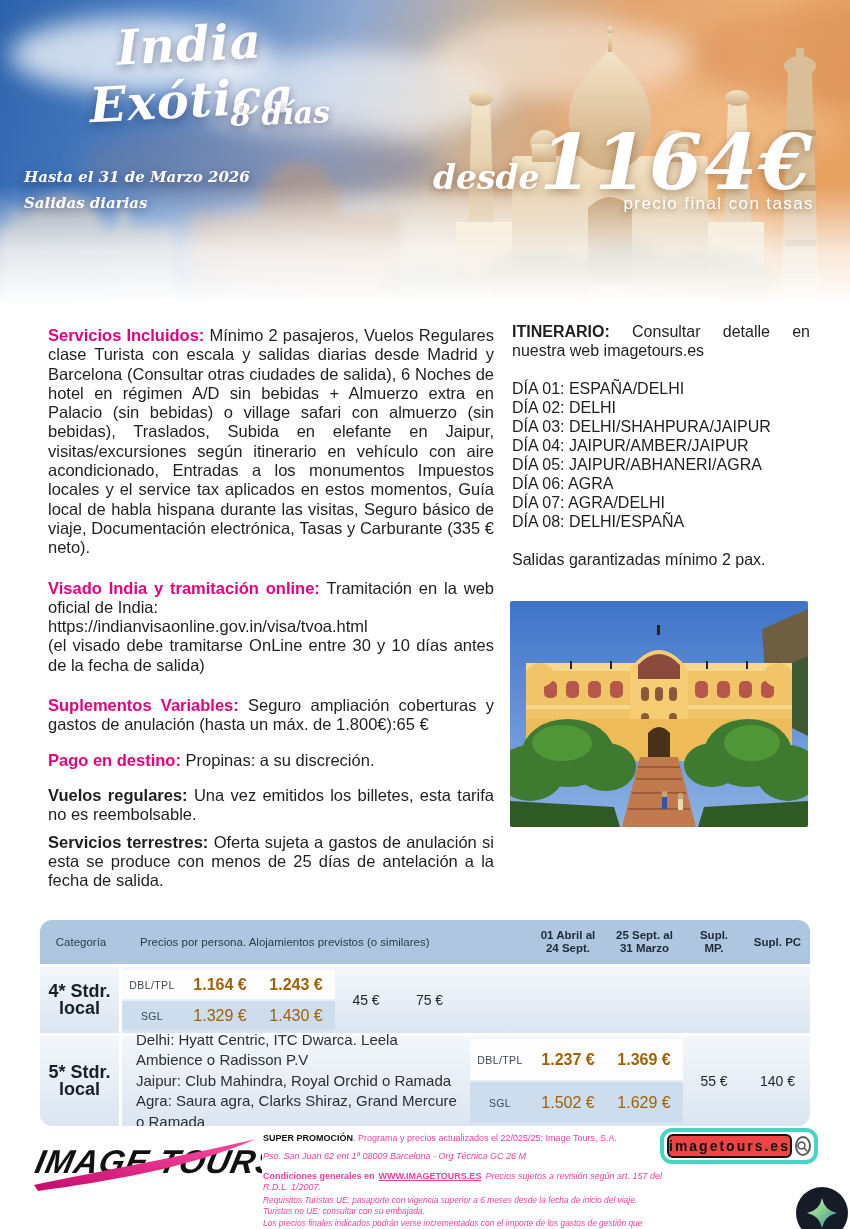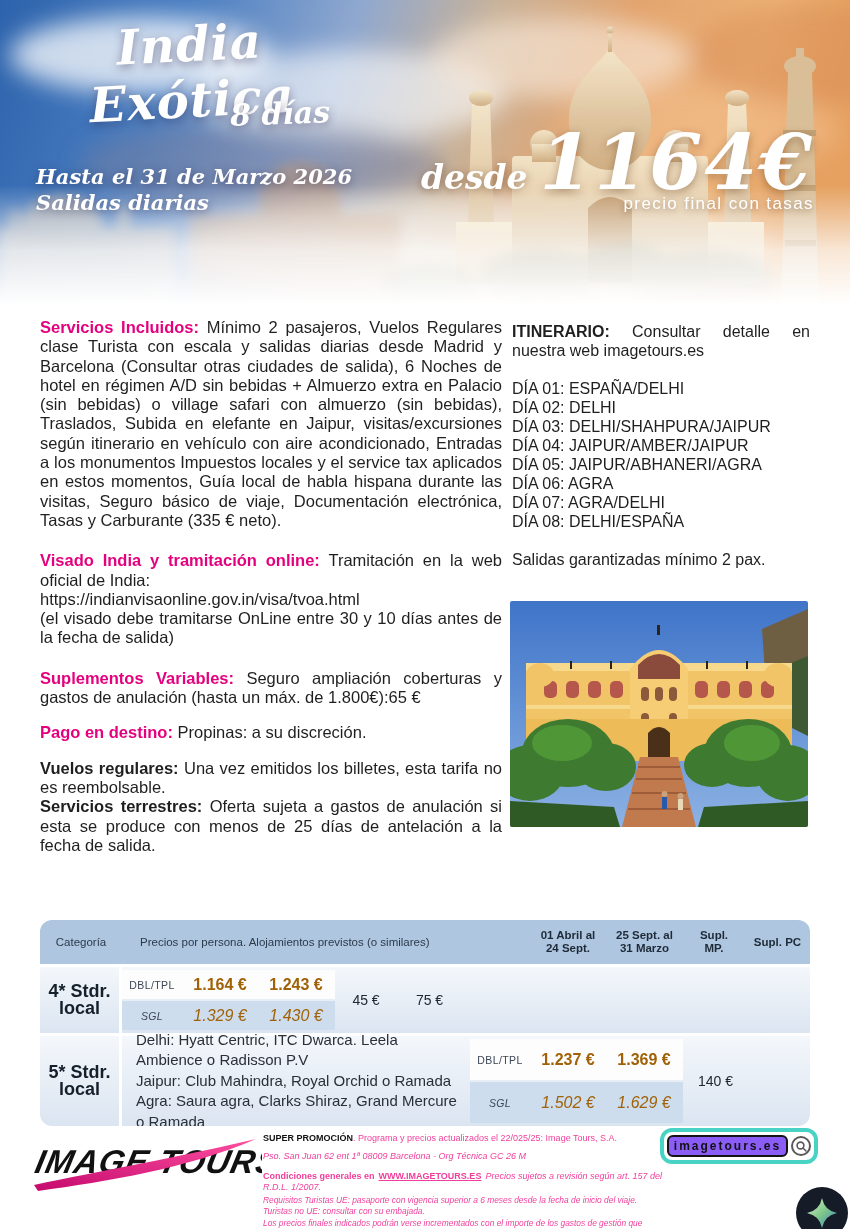--- a/index.html
+++ b/index.html
@@ -9,33 +9,33 @@
   }
   
   .hero{position:absolute;left:0;top:0;width:850px;height:305px;}
   .hero svg{display:block;}
   .script{font-family:"DejaVu Serif",serif;font-style:italic;font-weight:bold;color:#fff;}
   .hero-title{position:absolute;left:18px;top:16px;width:345px;text-align:center;
     font-size:48px;letter-spacing:1px;transform:rotate(-3deg);
     text-shadow:0 3px 10px rgba(45,35,70,.45);}
   .hero-duration{position:absolute;left:200px;top:96px;width:160px;text-align:center;
     font-size:30px;transform:rotate(-2deg);text-shadow:0 2px 8px rgba(45,35,70,.45);}
-  .hero-validity{position:absolute;left:36px;top:164px;font-size:21px;line-height:26px;
+  .hero-validity{position:absolute;left:24px;top:164px;font-size:15px;line-height:26px;
     white-space:pre-line;text-shadow:0 2px 8px rgba(45,35,70,.5);}
   .hero-price{position:absolute;right:36px;top:128px;text-align:right;color:#fff;}
-  .hero-price .row{display:flex;align-items:baseline;gap:12px;justify-content:flex-end;}
+  .hero-price .row{display:flex;align-items:baseline;justify-content:flex-end;}
   .price-prefix{font-size:33px;text-shadow:0 2px 8px rgba(90,50,20,.5);}
   .price-amount{font-size:76px;letter-spacing:2px;line-height:70px;text-shadow:0 3px 10px rgba(90,50,20,.45);}
   .price-note{font-size:17px;letter-spacing:1.4px;margin-top:-4px;color:#fff;
     font-family:"Liberation Sans",sans-serif;font-weight:normal;font-style:normal;
     text-shadow:0 2px 6px rgba(90,50,20,.55);}
   
   .left-col{position:absolute;left:40px;top:318px;width:462px;font-size:16.5px;
     line-height:19.3px;text-align:justify;color:#1f1f1f;}
-  .para{margin:0;}
+  .para{margin:8px;}
   .mb-lg{margin-bottom:21px;}
   .mb-md{margin-bottom:16px;}
   .hd{font-weight:bold;}
   .pink{color:#e5007e;}
   .preline{white-space:pre-line;}
   .right-col{position:absolute;left:512px;top:322px;width:298px;font-size:16px;line-height:19px;color:#1f1f1f;}
   .itin-intro{text-align:justify;}
   .days{margin-top:19px;}
   .day-line{white-space:nowrap;}
   .itin-note{margin-top:19px;}
@@ -54,43 +54,43 @@
   .row-1{height:66px;}
   .row-2{height:90px;}
   .td-cat{width:79px;display:flex;align-items:center;justify-content:center;text-align:center;
     font-weight:bold;font-size:18px;line-height:17px;white-space:pre-line;color:#15202b;
     border-right:3px solid #fff;}
   .td-hotels{width:348px;box-sizing:border-box;display:flex;align-items:center;padding-left:14px;
     font-size:15px;line-height:20.5px;white-space:pre-line;color:#2a2f38;}
   .price-group{width:213px;display:flex;flex-direction:column;padding:3px 0;gap:2px;box-sizing:border-box;}
   .p-sub{flex:1;display:flex;align-items:center;}
   .p-dbl{background:#fdfdfe;}
-  .p-sgl{background:#cdddee;font-style:italic;}
+  .p-sgl{background:#cdddee;}
   .p-label{width:60px;text-align:center;font-size:10.5px;letter-spacing:.4px;color:#3c4654;}
   .p-val{width:76px;text-align:center;font-size:16px;color:#a16207;}
   .p-dbl .p-val{font-weight:bold;}
   .td-supl{width:62px;display:flex;align-items:center;justify-content:center;font-size:14px;color:#202833;}
   .td-supl.pc{width:65px;}
   
   .logo{position:absolute;left:30px;top:1133px;width:232px;height:62px;}
   .footer-text{position:absolute;left:263px;top:1133px;width:400px;}
   .f-line{font-size:9px;line-height:11px;}
   .f-black{color:#111;font-weight:bold;}
   .f-pink{color:#f03e9b;margin-top:28px;}
   .f-bold{font-weight:bold;}
   .f-addr{margin-top:7px;font-style:italic;}
   .f-cond{margin-top:9px;}
   .f-link{text-decoration:underline;cursor:pointer;}
   .f-it{font-style:italic;font-weight:normal;}
   .f-legal{font-size:8.4px;line-height:10.5px;font-style:italic;color:#f03e9b;margin-top:2px;}
   .sp{display:inline-block;width:4px;}
   .site-btn{position:absolute;left:660px;top:1128px;width:144px;height:24px;border:4px solid #49d3c5;
     border-radius:12px;background:#fff;display:flex;align-items:center;padding:2px 3px;cursor:pointer;}
-  .btn-label{flex:1;border:2px solid #131313;border-radius:6px;font-size:12px;font-weight:bold;
-    letter-spacing:2px;text-align:center;padding:2px 0;color:#111;background:#8b5cf6;}
+  .btn-label{flex:1;border:2px solid #131313;border-radius:6px;font-size:14px;font-weight:bold;
+    letter-spacing:2px;text-align:center;padding:2px 0;color:#111;background:#ef4444;}
   .btn-circle{width:20px;height:20px;border:2px solid #5a5a5a;border-radius:50%;margin-left:3px;
     display:flex;align-items:center;justify-content:center;background:#fff;box-sizing:border-box;}
   .corner-icon{position:absolute;right:2px;bottom:-10px;width:52px;height:52px;background:#151b27;
     border-radius:50%;display:flex;align-items:center;justify-content:center;cursor:pointer;}
 </style>
 </head>
 <body>
 
 <div class="hero">
   <svg width="850" height="305" viewBox="0 0 850 305">
@@ -360,20 +360,21 @@
         <span class="p-label">DBL/TPL</span>
         <span class="p-val">1.237 €</span>
         <span class="p-val">1.369 €</span>
       </div>
       <div class="p-sub p-sgl">
         <span class="p-label">SGL</span>
         <span class="p-val">1.502 €</span>
         <span class="p-val">1.629 €</span>
       </div>
     </div>
+    <div class="td-supl">55 €</div>
     <div class="td-supl pc">140 €</div>
   </div>
 </div>
 
 <div class="logo">
   <svg width="232" height="62" viewBox="0 0 232 62">
     <defs>
       <linearGradient id="mag" x1="0" y1="1" x2="1" y2="0">
         <stop offset="0" stop-color="#c40a6e"></stop>
           <stop offset="1" stop-color="#ff4fa0"></stop>

